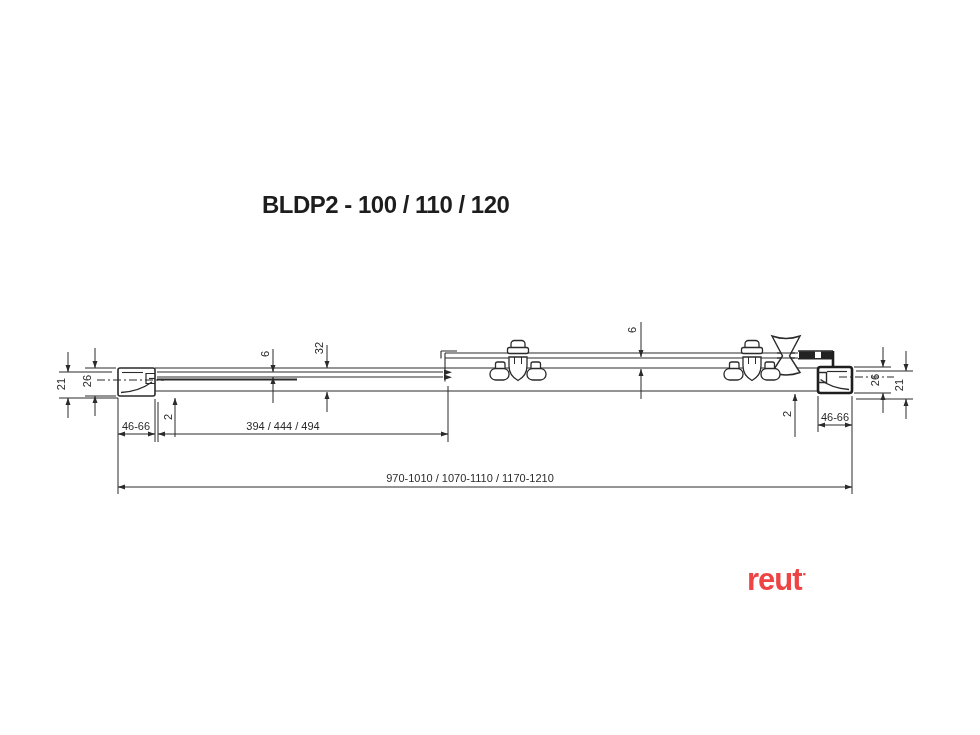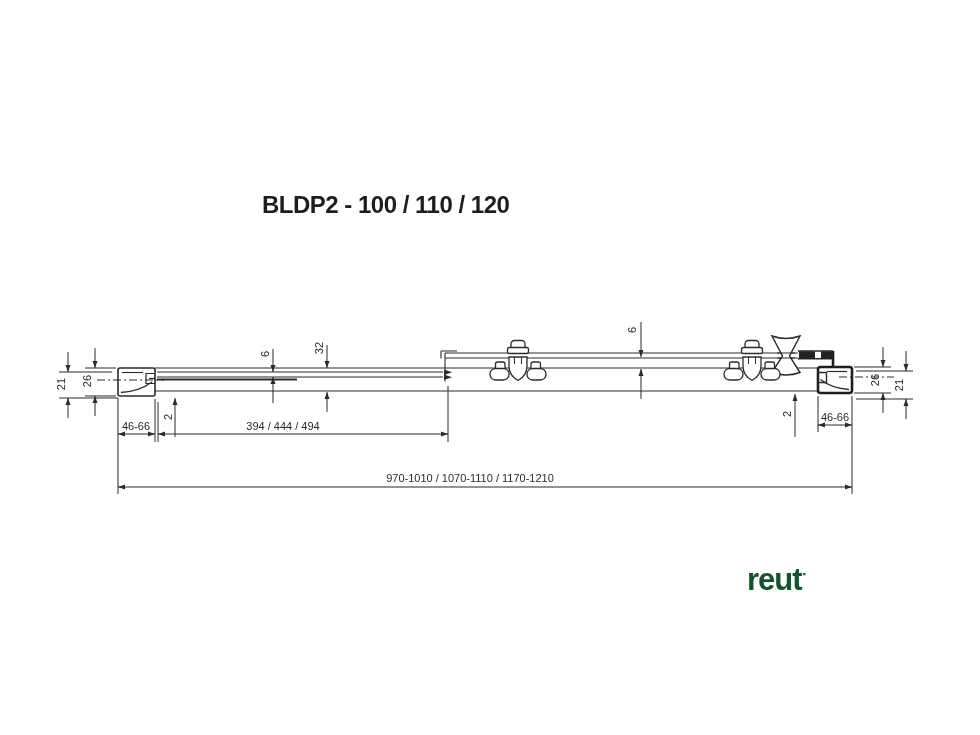--- a/index.html
+++ b/index.html
@@ -2,21 +2,21 @@
 <html><head>
 <meta charset="utf-8">
 <style>
   html,body{margin:0;padding:0;background:#fff;}
   .page{position:relative;width:980px;height:734px;background:#ffffff;overflow:hidden;
         font-family:"Liberation Sans",sans-serif;}
   svg{position:absolute;top:0;left:0;}
   .dim{font-family:"Liberation Sans",sans-serif;font-size:11px;fill:#2a2a2a;}
   .title-text{font-family:"Liberation Sans",sans-serif;font-size:24px;font-weight:700;
               letter-spacing:-0.5px;fill:#1d1d1d;}
-  .logo{position:absolute;left:747px;top:564px;color:#14532d;font-weight:700;
+  .logo{position:absolute;left:747px;top:564px;color:#ef4444;font-weight:700;
         font-size:31px;letter-spacing:-1px;line-height:1;}
   .logo .mark{font-size:9px;position:relative;top:-13px;left:1px;}
 </style>
 </head>
 <body>
 
 <div class="page">
 
 <svg width="980" height="735" viewBox="0 0 980 735">
 

